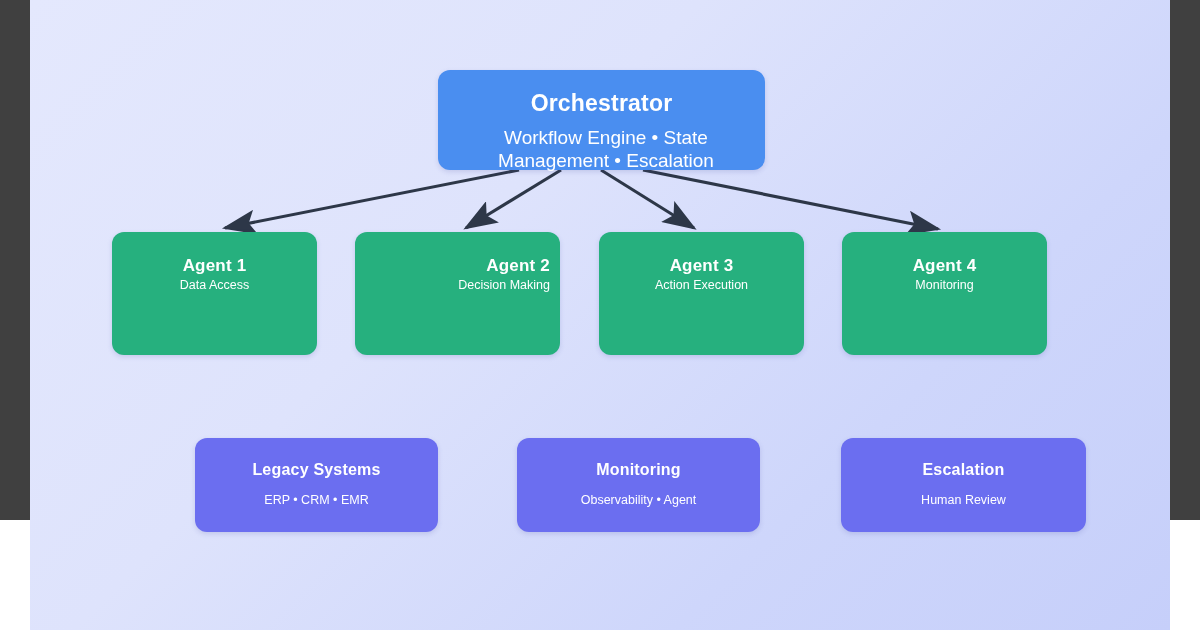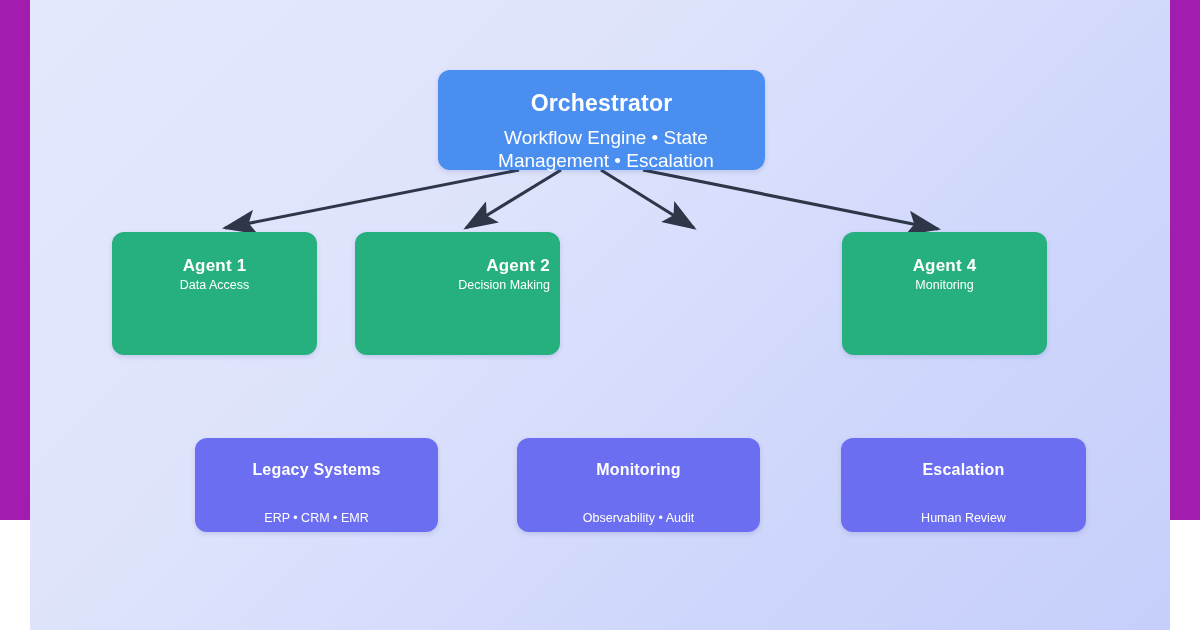--- a/index.html
+++ b/index.html
@@ -2,21 +2,21 @@
 <html><head>
 <meta charset="utf-8">
 <style>
   * { margin:0; padding:0; box-sizing:border-box; }
   html, body {
     width:1200px; height:630px;
     background:#ffffff;
     font-family:"Liberation Sans", sans-serif;
     overflow:hidden;
   }
-  #stage { position:relative; width:1200px; height:520px; background:#a21caf; }
+  #stage { position:relative; width:1200px; height:520px; background:#404040; }
 
   #panel {
     position:absolute; left:30px; top:0px; width:1140px; height:630px;
     background:linear-gradient(135deg, #e4e8fd 0%, #dee3fc 38%, #ced6fb 72%, #c6cffa 100%);
   }
 
   #edges { position:absolute; left:0; top:0; width:1200px; height:630px; pointer-events:none; }
 
   .node {
     position:absolute;
@@ -59,21 +59,21 @@
   .agent .sub { font-size:12.5px; margin-top:2px; }
   .agent-0 { left:112px; width:205px; }
   .agent-1 { left:355px; width:205px;align-items:flex-end; }
   .agent-2 { left:599px; width:205px; }
   .agent-3 { left:842px; width:205px; }
 
   
   .support {
     top:438px; height:94px;
     background:#6b6ef0;
-    justify-content:space-between;
+    justify-content:flex-start;
     padding-top:23px;
   }
   .support .title { font-size:16px; }
   .support .sub { font-size:12.5px; margin-top:14px; }
   .support-0 { left:195px; width:243px; }
   .support-1 { left:517px; width:243px; }
   .support-2 { left:841px; width:245px; }
 </style>
 </head>
 <body>
@@ -104,34 +104,38 @@
   <div class="node agent agent-0">
     <div class="title">Agent 1</div>
     <div class="sub">Data Access</div>
   </div>
 
   <div class="node agent agent-1">
     <div class="title">Agent 2</div>
     <div class="sub">Decision Making</div>
   </div>
 
+  <div class="node agent agent-2">
+    <div class="title">Agent 3</div>
+    <div class="sub">Action Execution</div>
+  </div>
 
   <div class="node agent agent-3">
     <div class="title">Agent 4</div>
     <div class="sub">Monitoring</div>
   </div>
 
   <div class="node support support-0">
     <div class="title">Legacy Systems</div>
     <div class="sub">ERP • CRM • EMR</div>
   </div>
 
   <div class="node support support-1">
     <div class="title">Monitoring</div>
-    <div class="sub">Observability • Audit</div>
+    <div class="sub">Observability • Agent</div>
   </div>
 
   <div class="node support support-2">
     <div class="title">Escalation</div>
     <div class="sub">Human Review</div>
   </div>
 
 </div>
 
 </body></html>

